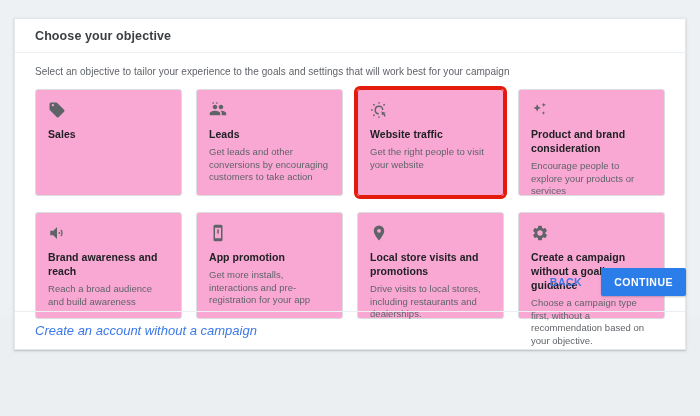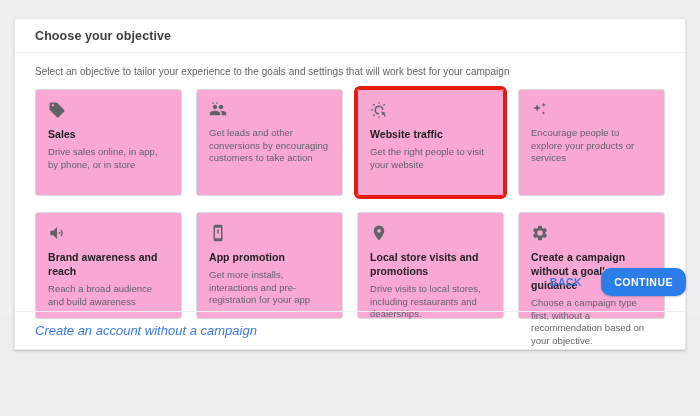--- a/index.html
+++ b/index.html
@@ -110,21 +110,21 @@
     background: none; border: none;
     padding: 7px 9px;
     cursor: pointer;
   }
   .btn-primary {
     font-size: 10.5px;
     font-weight: 700;
     color: #ffffff;
     letter-spacing: .5px;
     background: #2b7de9;
-    border: none; border-radius: 10px;
+    border: none; border-radius: 2px;
     padding: 8px 13px;
     cursor: pointer;
     box-shadow: 0 1px 2px rgba(60,64,67,.3);
   }
 </style>
 </head>
 <body>
 
 <div class="page">
 
@@ -138,31 +138,31 @@
 
     <div class="grid">
 
       <div class="card">
         <span class="icon">
           <svg viewBox="0 0 24 24">
               <path d="M21.41 11.58l-9-9A2 2 0 0 0 11 2H4a2 2 0 0 0-2 2v7c0 .55.22 1.05.59 1.42l9 9a2 2 0 0 0 2.83 0l7-7a2 2 0 0 0-.01-2.84zM6.5 7A1.5 1.5 0 1 1 8 5.5 1.5 1.5 0 0 1 6.5 7z"></path>
             </svg>
         </span>
         <div class="card-title">Sales</div>
-        <div class="card-desc">Drive sales online, in app, by phone, or in store</div>
       </div>
 
       <div class="card">
         <span class="icon">
           <svg viewBox="0 0 24 24">
               <path d="M16 11c1.66 0 2.99-1.34 2.99-3S17.66 5 16 5c-1.66 0-3 1.34-3 3s1.34 3 3 3zm-8 0c1.66 0 2.99-1.34 2.99-3S9.66 5 8 5C6.34 5 5 6.34 5 8s1.34 3 3 3zm0 2c-2.33 0-7 1.17-7 3.5V19h14v-2.5c0-2.33-4.67-3.5-7-3.5zm8 0c-.29 0-.62.02-.97.05 1.16.84 1.97 1.97 1.97 3.45V19h6v-2.5c0-2.33-4.67-3.5-7-3.5z"></path>
               <circle cx="5.5" cy="2.8" r="1.1"></circle>
               <circle cx="10.5" cy="2.8" r="1.1"></circle>
             </svg>
         </span>
+        <div class="card-title">Leads</div>
         <div class="card-desc">Get leads and other conversions by encouraging customers to take action</div>
       </div>
 
       <div class="card highlight">
         <span class="icon">
           <svg viewBox="0 0 24 24">
               <path d="M11.71 17.99A6 6 0 0 1 12 6c3.31 0 6 2.69 6 6h-2a4 4 0 1 0-4.2 3.99v2z"></path>
               <path d="M16.23 14.26l5.09 1.64-2.01.86 1.67 3.24-1.78.92-1.67-3.24-1.55 1.55-.75-5.97z"></path>
               <rect x="11" y="1.2" width="2" height="2.6" rx="1"></rect>
               <rect x="11" y="20.2" width="2" height="2.6" rx="1" transform="rotate(180 12 21.5)"></rect>
@@ -177,20 +177,21 @@
       </div>
 
       <div class="card">
         <span class="icon">
           <svg viewBox="0 0 24 24">
               <path d="M8.2 4.2l1.5 3.6 3.6 1.5-3.6 1.5-1.5 3.6-1.5-3.6L3.1 9.3l3.6-1.5 1.5-3.6z"></path>
               <path d="M17 2.2l.85 2.05L19.9 5.1l-2.05.85L17 8l-.85-2.05L14.1 5.1l2.05-.85L17 2.2z"></path>
               <path d="M16.6 13.6l.7 1.7 1.7.7-1.7.7-.7 1.7-.7-1.7-1.7-.7 1.7-.7.7-1.7z"></path>
             </svg>
         </span>
+        <div class="card-title">Product and brand consideration</div>
         <div class="card-desc">Encourage people to explore your products or services</div>
       </div>
 
       <div class="card">
         <span class="icon">
           <svg viewBox="0 0 24 24">
               <path d="M3 9v6h4l5 5V4L7 9H3z"></path>
               <path d="M16.5 8.5c.9.9 1.4 2.1 1.4 3.5s-.5 2.6-1.4 3.5l1.2 1.2A6.6 6.6 0 0 0 19.6 12a6.6 6.6 0 0 0-1.9-4.7l-1.2 1.2z"></path>
               <circle cx="15.2" cy="12" r="1.2"></circle>
             </svg>

